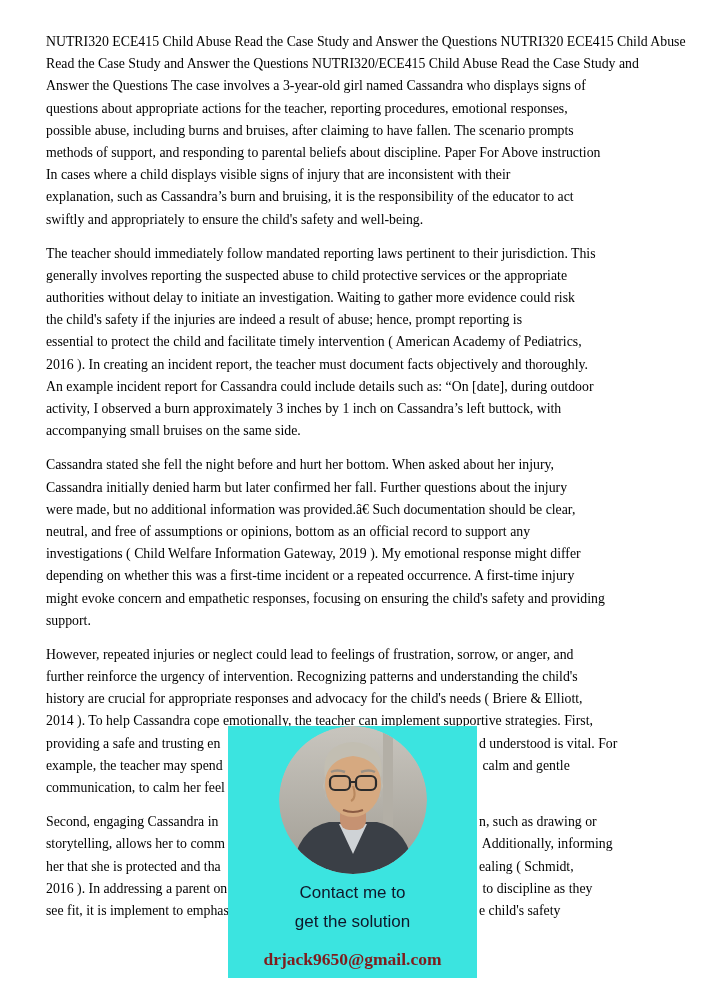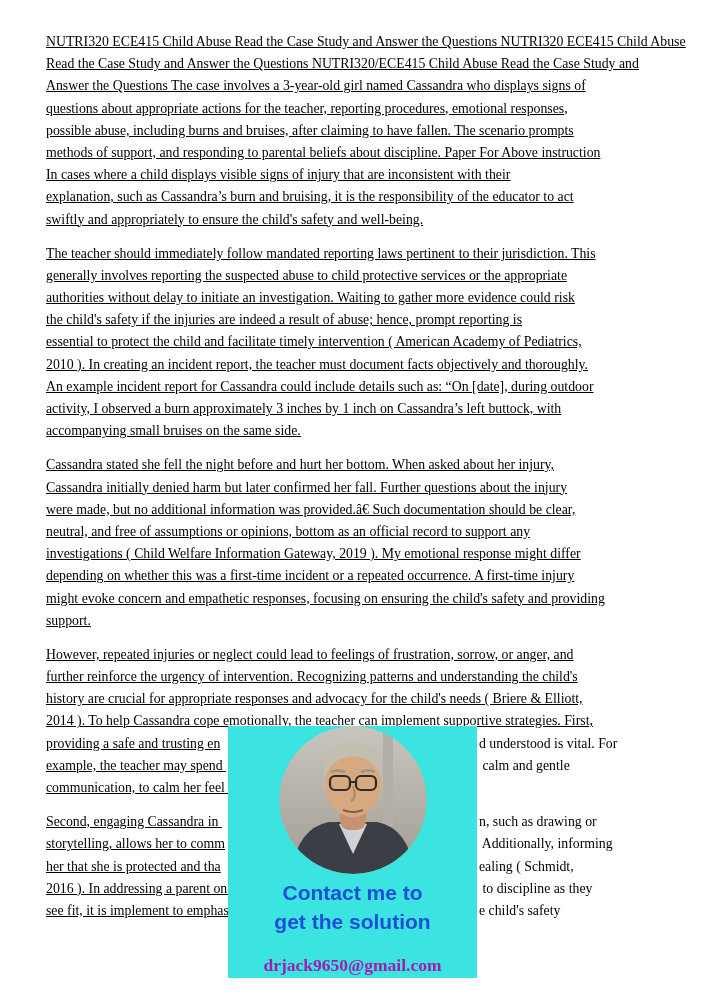--- a/index.html
+++ b/index.html
@@ -16,21 +16,20 @@
     top: 31px; left: 46px;
     width: 662px;
     font-size: 13.8px;
   }
   .para { margin: 0 0 12px 0; }
   .line {
     position: relative;
     height: 22.2px;
     line-height: 22.2px;
     white-space: pre;
-    text-decoration: underline;
   }
   .frag-right {
     position: absolute;
     left: 433px;
     top: 0;
     white-space: pre;
   }
   #overlay {
     position: absolute;
     left: 228px; top: 726px;
@@ -42,33 +41,33 @@
   .photo-wrap {
     width: 148px; height: 148px;
     margin: 0 auto;
     border-radius: 50%;
     overflow: hidden;
     display: block;
   }
   .photo-wrap svg { display: block; }
   .contact-line {
     font-family: "Liberation Sans", sans-serif;
-    font-weight: bold;
-    font-size: 21px;
+    font-weight: normal;
+    font-size: 17px;
     line-height: 29px;
-    color: #1d4ed8;
+    color: #0f172a;
   }
   .contact-line.first { margin-top: 4px; }
   .email-line {
     font-family: "Liberation Serif", serif;
     font-weight: bold;
     font-size: 17.5px;
     line-height: 26px;
-    margin-top: 16px;
-    color: #a21caf;
+    margin-top: 10px;
+    color: #7f1d1d;
   }
 </style>
 </head>
 <body style="background: rgb(255, 255, 255);">
 
 <div id="doc">
     <div class="para">
       <div class="line">NUTRI320 ECE415 Child Abuse Read the Case Study and Answer the Questions NUTRI320 ECE415 Child Abuse</div>
       <div class="line">Read the Case Study and Answer the Questions NUTRI320/ECE415 Child Abuse Read the Case Study and</div>
       <div class="line">Answer the Questions The case involves a 3-year-old girl named Cassandra who displays signs of</div>
@@ -78,21 +77,21 @@
       <div class="line">In cases where a child displays visible signs of injury that are inconsistent with their</div>
       <div class="line">explanation, such as Cassandra’s burn and bruising, it is the responsibility of the educator to act</div>
       <div class="line">swiftly and appropriately to ensure the child's safety and well-being.</div>
     </div>
     <div class="para">
       <div class="line">The teacher should immediately follow mandated reporting laws pertinent to their jurisdiction. This</div>
       <div class="line">generally involves reporting the suspected abuse to child protective services or the appropriate</div>
       <div class="line">authorities without delay to initiate an investigation. Waiting to gather more evidence could risk</div>
       <div class="line">the child's safety if the injuries are indeed a result of abuse; hence, prompt reporting is</div>
       <div class="line">essential to protect the child and facilitate timely intervention ( American Academy of Pediatrics,</div>
-      <div class="line">2010 ). In creating an incident report, the teacher must document facts objectively and thoroughly.</div>
+      <div class="line">2016 ). In creating an incident report, the teacher must document facts objectively and thoroughly.</div>
       <div class="line">An example incident report for Cassandra could include details such as: “On [date], during outdoor</div>
       <div class="line">activity, I observed a burn approximately 3 inches by 1 inch on Cassandra’s left buttock, with</div>
       <div class="line">accompanying small bruises on the same side.</div>
     </div>
     <div class="para">
       <div class="line">Cassandra stated she fell the night before and hurt her bottom. When asked about her injury,</div>
       <div class="line">Cassandra initially denied harm but later confirmed her fall. Further questions about the injury</div>
       <div class="line">were made, but no additional information was provided.â€ Such documentation should be clear,</div>
       <div class="line">neutral, and free of assumptions or opinions, bottom as an official record to support any</div>
       <div class="line">investigations ( Child Welfare Information Gateway, 2019 ). My emotional response might differ</div>

